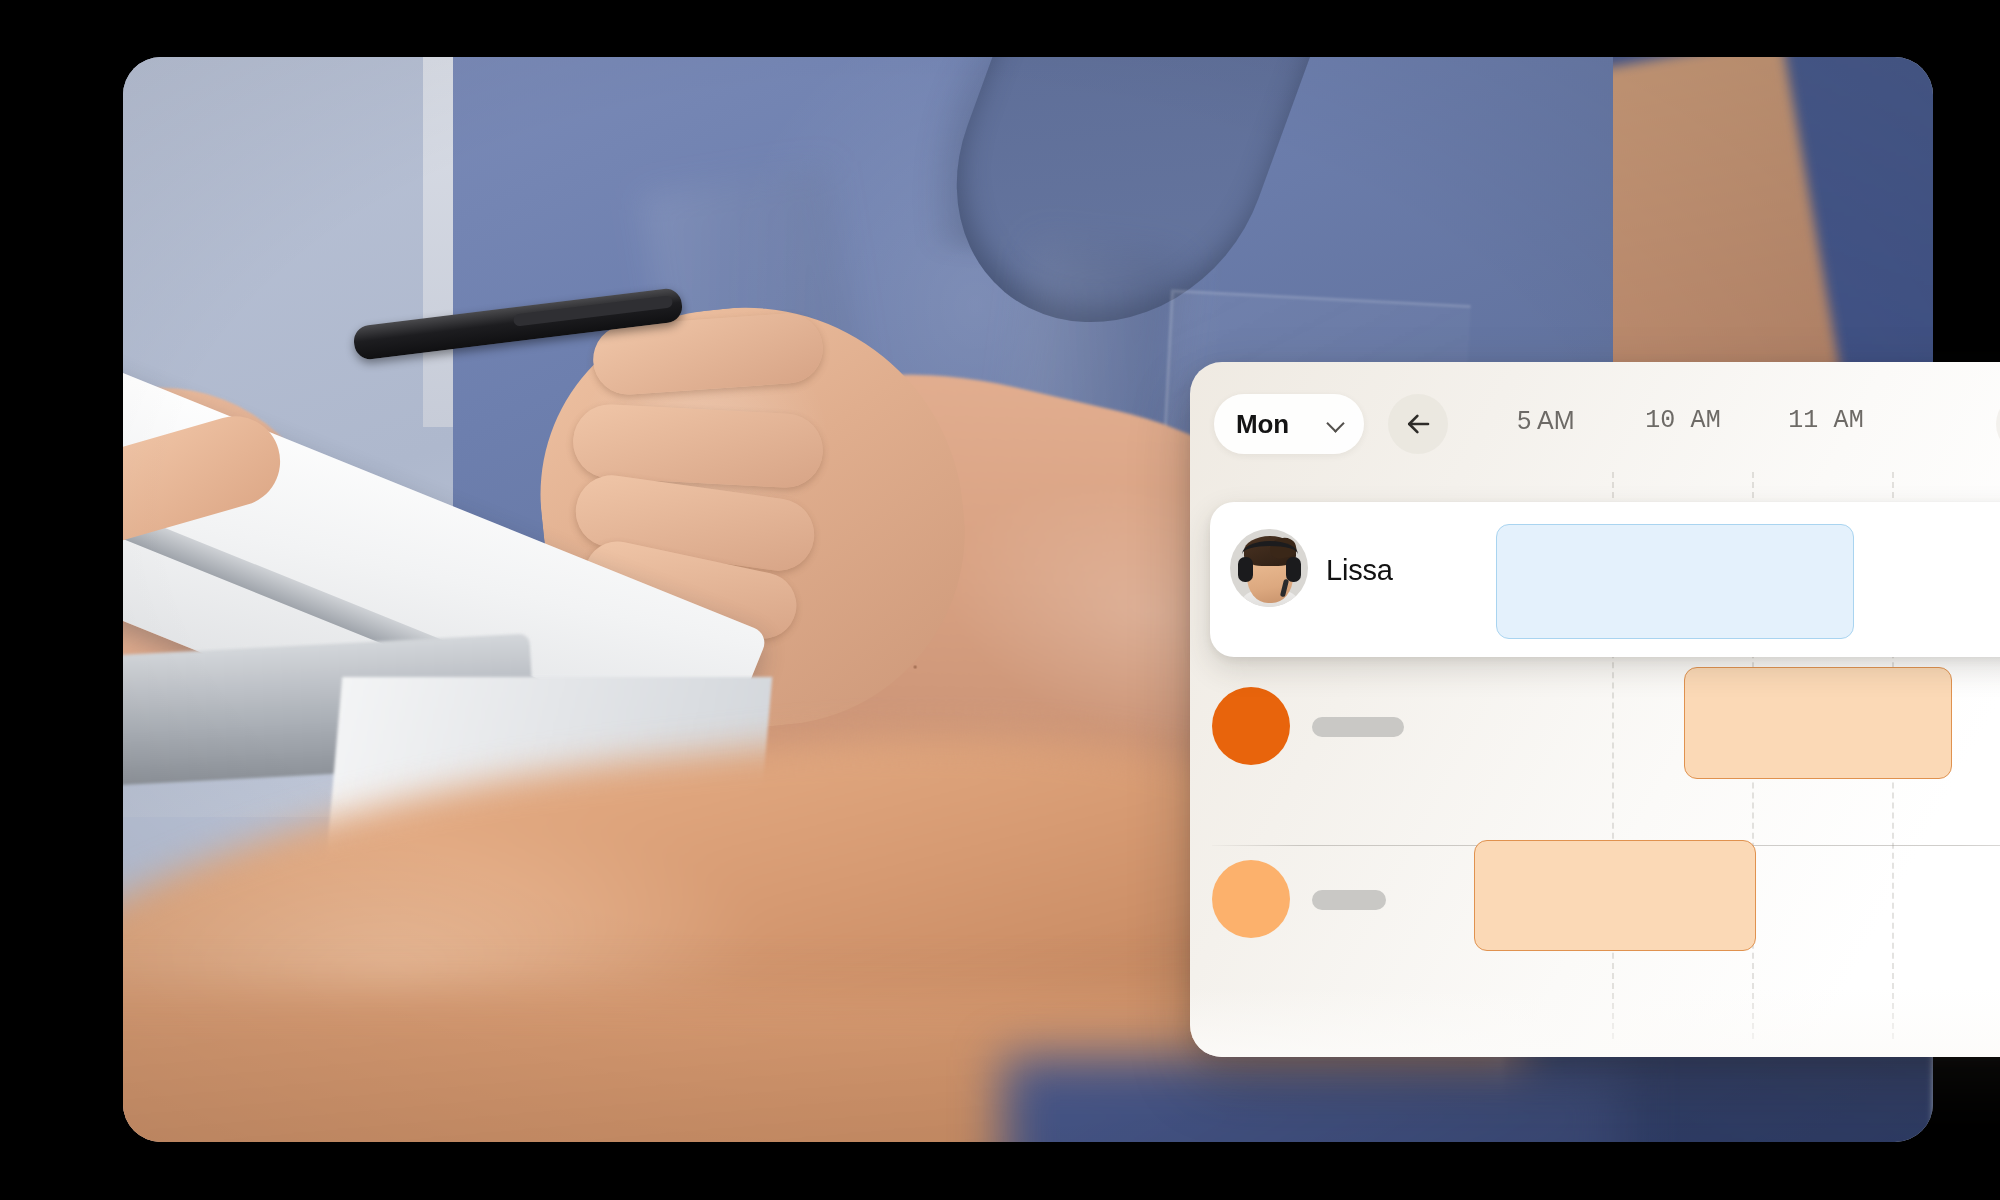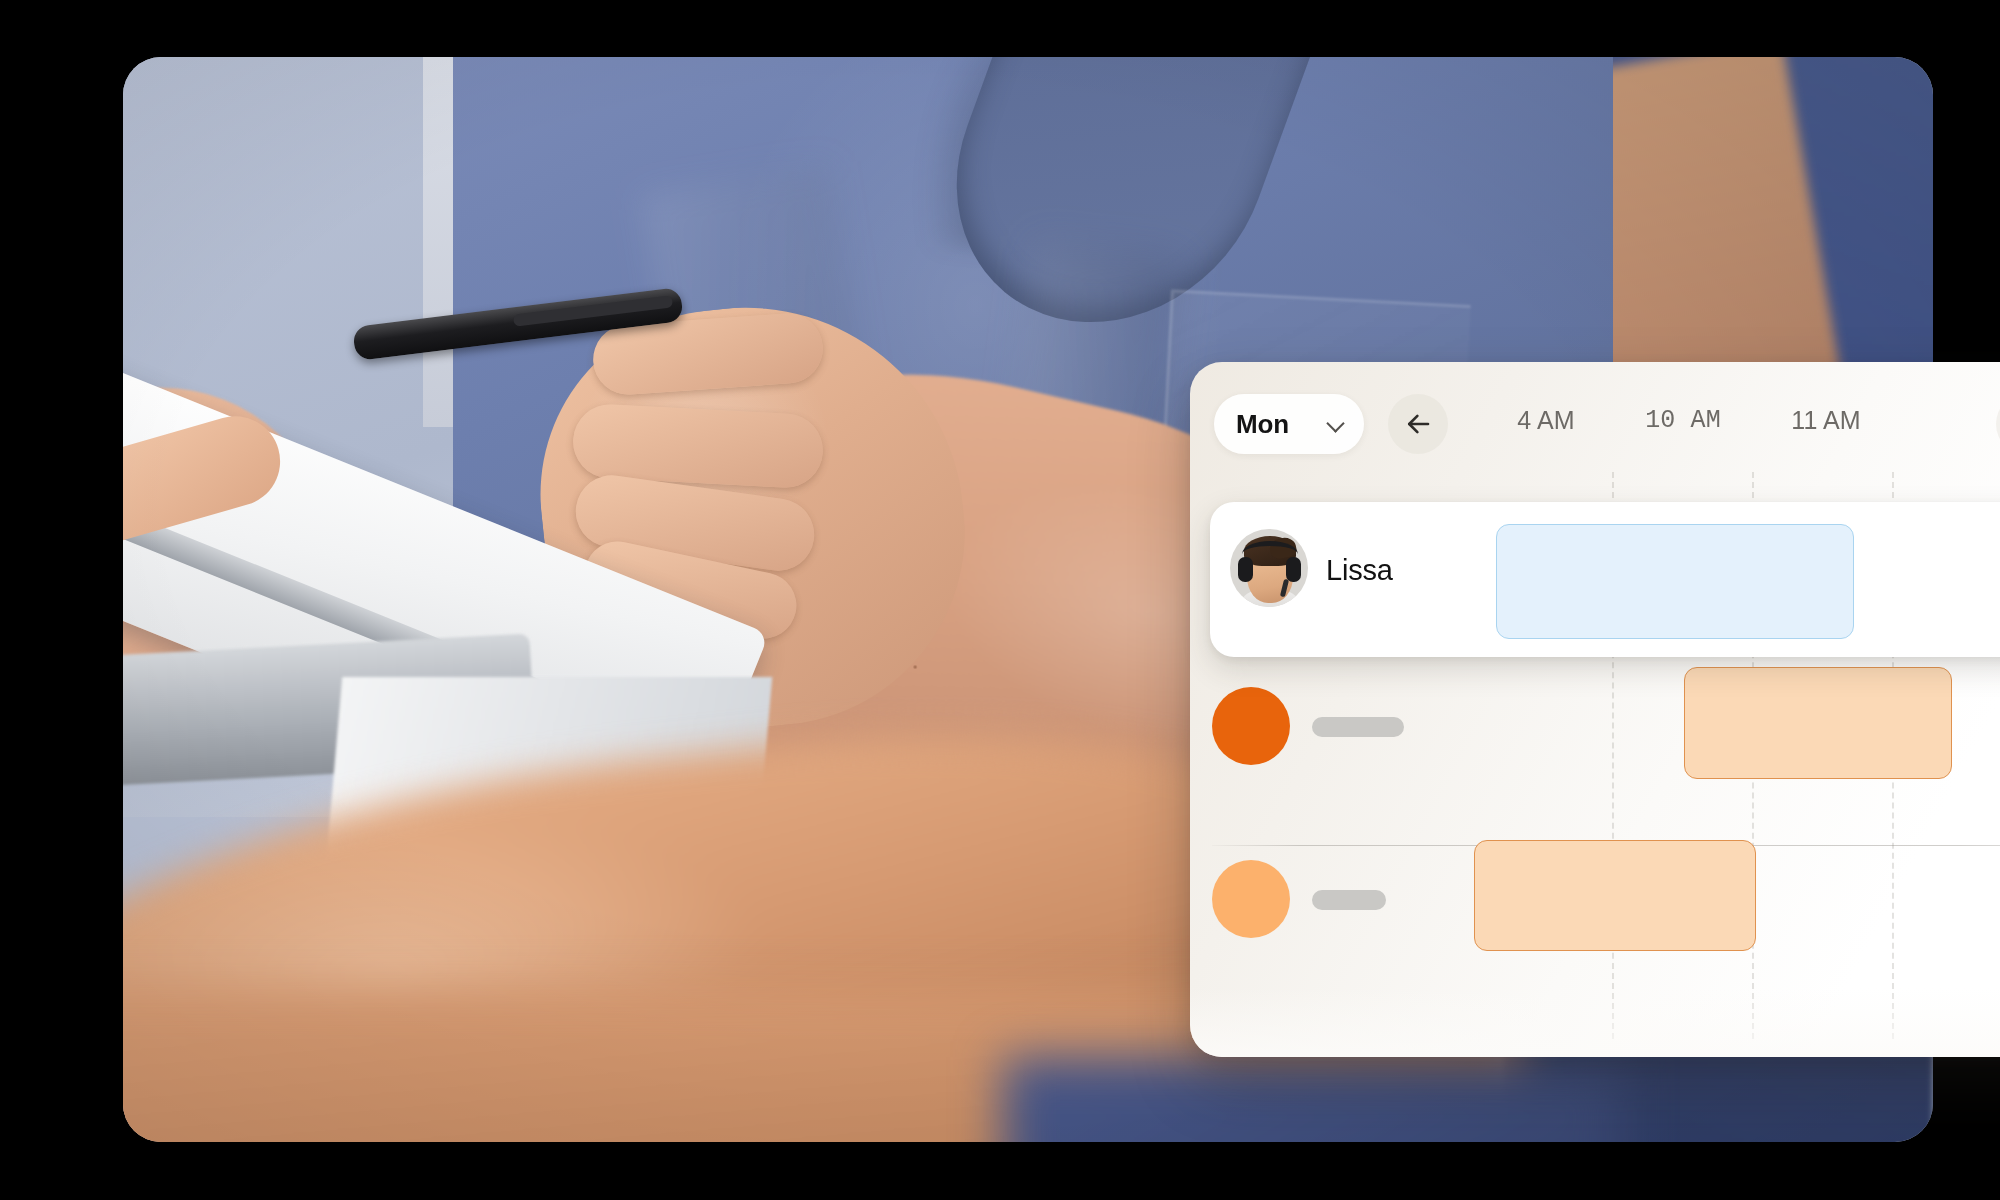--- a/index.html
+++ b/index.html
@@ -413,23 +413,23 @@
       </div>
 
       <div class="navbtn next">
         <svg class="arrow-svg" viewBox="0 0 24 24" fill="none" stroke="#2e2c29" stroke-width="2.1" stroke-linecap="round" stroke-linejoin="round">
           <line x1="4" y1="12" x2="19" y2="12"></line>
           <polyline points="12.5,5.5 19,12 12.5,18.5"></polyline>
         </svg>
       </div>
 
       <div class="hours" id="hours-host">
-          <div class="hour" style="left: 356px;">4 AM</div>
+          <div class="hour" style="left: 356px;">5 AM</div>
           <div class="hour" style="left: 493px; font-family: Liberation Mono, monospace;">10 AM</div>
-          <div class="hour" style="left: 636px;">11 AM</div>
+          <div class="hour" style="left: 636px; font-family: Liberation Mono, monospace;">11 AM</div>
         </div>
     </div>
 
     <div class="panel-clip">
       <div class="gridlines" id="gridlines-host">
           <div class="gl" style="left: 423px;"></div>
           <div class="gl" style="left: 563px;"></div>
           <div class="gl" style="left: 703px;"></div>
         </div>
       <div class="row-divider"></div>

